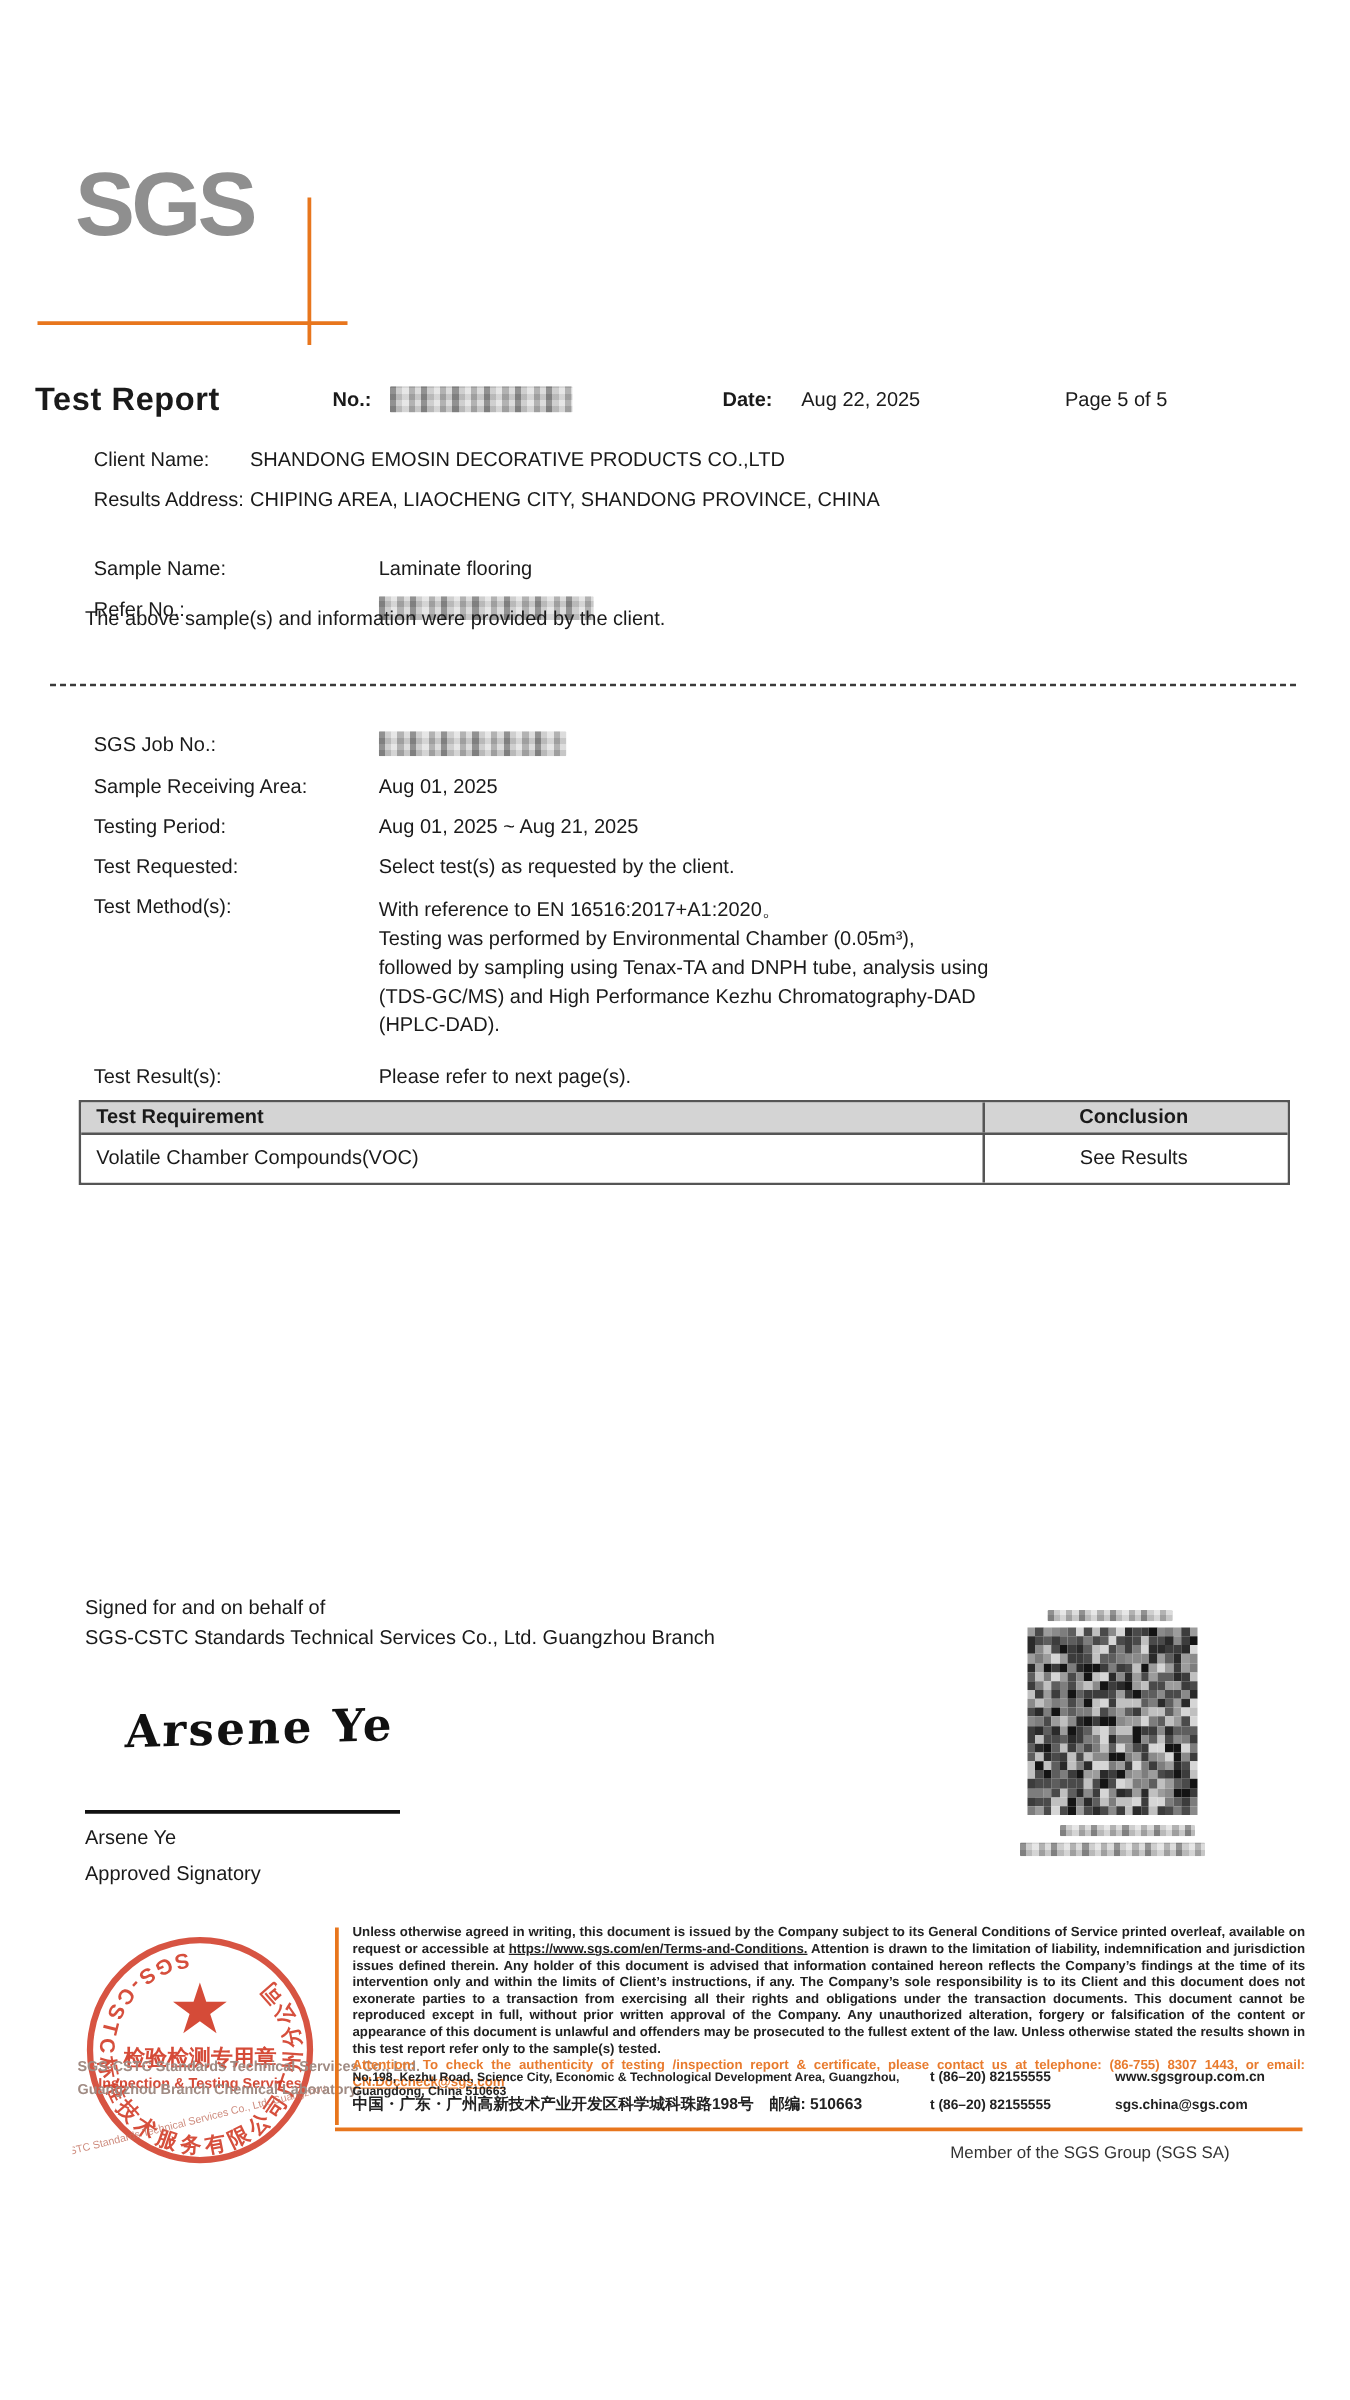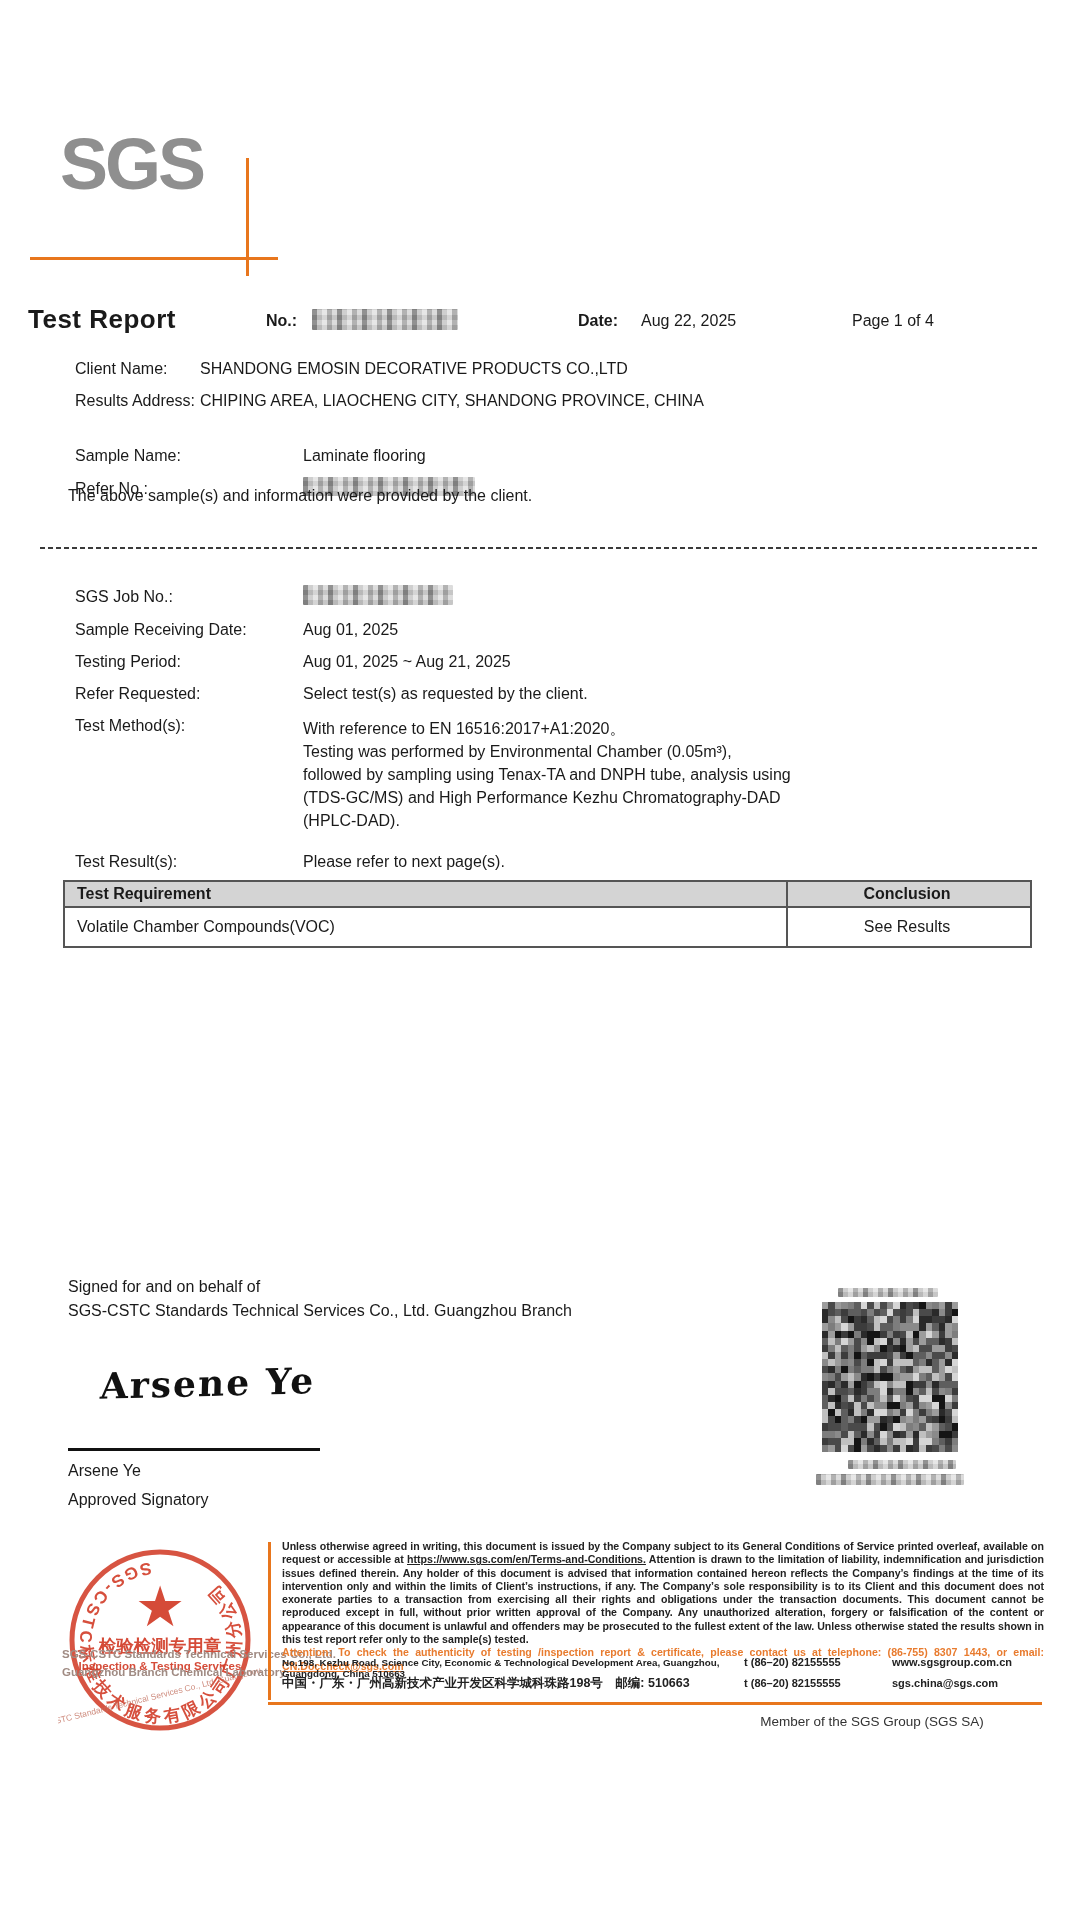--- a/index.html
+++ b/index.html
@@ -69,44 +69,44 @@
 
   <div class="abs logo-text" style="left:60px;top:128px;">SGS</div>
   <div class="abs logo-hline" style="left:30px;top:257px;width:248px;"></div>
   <div class="abs logo-vline" style="left:246px;top:158px;height:118px;"></div>
 
   <div class="abs title" style="left:28px;top:304px;">Test Report</div>
   <div class="abs lbl-b" style="left:266px;top:312px;">No.:</div>
   <div class="abs redacted" style="left:312px;top:309px;width:146px;height:21px;"></div>
   <div class="abs lbl-b" style="left:578px;top:312px;">Date:</div>
   <div class="abs txt" style="left:641px;top:312px;">Aug 22, 2025</div>
-  <div class="abs txt" style="left:852px;top:312px;">Page 1 of 4</div>
+  <div class="abs txt" style="left:852px;top:312px;">Page 5 of 5</div>
 
   <div class="abs txt" style="left:75px;top:360px;">Client Name:</div>
   <div class="abs txt" style="left:200px;top:360px;">SHANDONG EMOSIN DECORATIVE PRODUCTS CO.,LTD</div>
   <div class="abs txt" style="left:75px;top:392px;">Results Address:</div>
   <div class="abs txt" style="left:200px;top:392px;">CHIPING AREA, LIAOCHENG CITY, SHANDONG PROVINCE, CHINA</div>
 
   <div class="abs txt" style="left:75px;top:447px;">Sample Name:</div>
   <div class="abs txt" style="left:303px;top:447px;">Laminate flooring</div>
   <div class="abs txt" style="left:75px;top:480px;">Refer No.:</div>
   <div class="abs redacted" style="left:303px;top:477px;width:172px;height:19px;"></div>
   <div class="abs txt" style="left:68px;top:487px;">The above sample(s) and information were provided by the client.</div>
   <div class="abs dashed-sep" style="left:40px;top:547px;width:1000px;"></div>
 
   <div class="abs txt" style="left:75px;top:588px;">SGS Job No.:</div>
   <div class="abs redacted" style="left:303px;top:585px;width:150px;height:20px;"></div>
 
-  <div class="abs txt" style="left:75px;top:621px;">Sample Receiving Date:</div>
+  <div class="abs txt" style="left:75px;top:621px;">Sample Receiving Area:</div>
   <div class="abs txt" style="left:303px;top:621px;">Aug 01, 2025</div>
 
   <div class="abs txt" style="left:75px;top:653px;">Testing Period:</div>
   <div class="abs txt" style="left:303px;top:653px;">Aug 01, 2025 ~ Aug 21, 2025</div>
 
-  <div class="abs txt" style="left:75px;top:685px;">Refer Requested:</div>
+  <div class="abs txt" style="left:75px;top:685px;">Test Requested:</div>
   <div class="abs txt" style="left:303px;top:685px;">Select test(s) as requested by the client.</div>
 
   <div class="abs txt" style="left:75px;top:717px;">Test Method(s):</div>
   <div class="abs txt" style="left:303px;top:717px;line-height:23px;">
     <div>With reference to EN 16516:2017+A1:2020。</div>
     <div>Testing was performed by Environmental Chamber (0.05m³),</div>
     <div>followed by sampling using Tenax-TA and DNPH tube, analysis using</div>
     <div>(TDS-GC/MS) and High Performance Kezhu Chromatography-DAD</div>
     <div>(HPLC-DAD).</div>
   </div>

